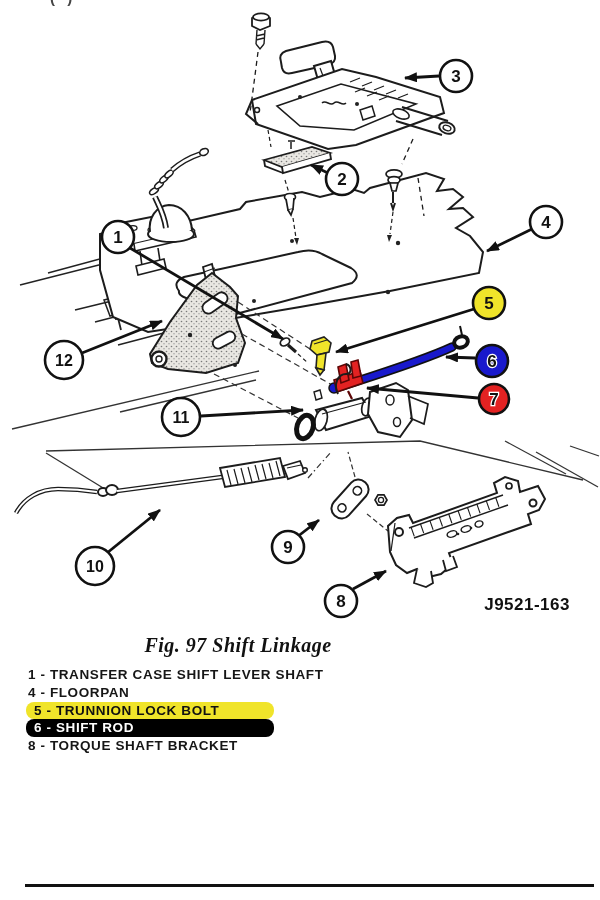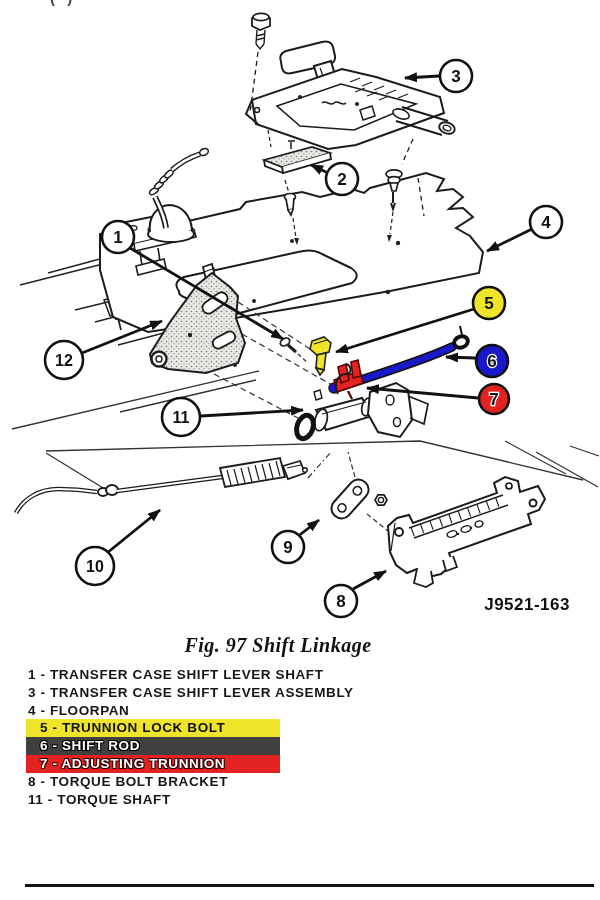--- a/index.html
+++ b/index.html
@@ -2,28 +2,28 @@
 <html><head>
 <meta charset="utf-8">
 <style>
   html,body{margin:0;padding:0;background:#fff;}
   #page{position:relative;width:600px;height:900px;background:#fff;overflow:hidden;
         font-family:"Liberation Sans", sans-serif;color:#111;}
   .top-frag{position:absolute;left:50px;top:0;width:50px;height:6px;overflow:hidden;}
   .top-frag span{position:relative;top:-11px;font:700 15px "Liberation Sans",sans-serif;color:#444;letter-spacing:4px;}
   #diagram{position:absolute;left:0;top:0;}
   .caption{position:absolute;left:0;top:634px;width:476px;text-align:center;
-           font:italic 700 20px "Liberation Serif","Liberation Sans",serif;letter-spacing:.5px;padding-left:40px;}
+           font:italic 700 20px "Liberation Serif","Liberation Sans",serif;letter-spacing:.5px;}
   .legend{position:absolute;left:28px;top:666px;width:560px;}
   .lg-row{font:700 13.5px "Liberation Sans",sans-serif;letter-spacing:.6px;line-height:17.8px;
           white-space:nowrap;color:#161616;}
   .lg-row .sep{white-space:pre;}
-  .hl{width:240px;padding-left:14px;margin-left:-2px;}
+  .hl{width:240px;padding-left:8px;margin-left:-2px;border-radius:8px;}
   .hl-y{background:#f0e42a;color:#111;}
-  .hl-b{background:#404040;color:#fff;text-shadow:-1px -1px 0 #000,1px -1px 0 #000,-1px 1px 0 #000,1px 1px 0 #000;}
+  .hl-b{background:#000000;color:#fff;text-shadow:-1px -1px 0 #000,1px -1px 0 #000,-1px 1px 0 #000,1px 1px 0 #000;}
   .hl-r{background:#e32222;color:#fff;text-shadow:-1px -1px 0 #300,1px -1px 0 #300,-1px 1px 0 #300,1px 1px 0 #300;}
   .divider{position:absolute;left:25px;top:884px;width:569px;height:3px;background:#111;}
   svg text.callout{font:700 17px "Liberation Sans",sans-serif;}
   svg text.callout2{font:700 16px "Liberation Sans",sans-serif;}
   svg text.drawno{font:700 17px "Liberation Sans",sans-serif;letter-spacing:.5px;}
 </style>
 </head>
 <body>
 
 <div id="page">
@@ -343,23 +343,20 @@
         </g>
     </g>
 
     <text class="drawno" x="570" y="610" text-anchor="end" fill="#111">J9521-163</text>
   </svg>
 
   <div class="caption">Fig. 97 Shift Linkage</div>
 
   <div class="legend">
     <div class="lg-row"><span>1</span><span class="sep"> - </span><span>TRANSFER CASE SHIFT LEVER SHAFT</span></div>
-    <div class="lg-row"><span>3</span><span class="sep"> - </span><span>TRANSFER CASE SHIFT LEVER ASSEMBLY</span></div>
     <div class="lg-row"><span>4</span><span class="sep"> - </span><span>FLOORPAN</span></div>
     <div class="lg-row hl hl-y"><span>5</span><span class="sep"> - </span><span>TRUNNION LOCK BOLT</span></div>
     <div class="lg-row hl hl-b"><span>6</span><span class="sep"> - </span><span>SHIFT ROD</span></div>
-    <div class="lg-row hl hl-r"><span>7</span><span class="sep"> - </span><span>ADJUSTING TRUNNION</span></div>
-    <div class="lg-row"><span>8</span><span class="sep"> - </span><span>TORQUE BOLT BRACKET</span></div>
-    <div class="lg-row"><span>11</span><span class="sep"> - </span><span>TORQUE SHAFT</span></div>
+    <div class="lg-row"><span>8</span><span class="sep"> - </span><span>TORQUE SHAFT BRACKET</span></div>
   </div>
 
   <div class="divider"></div>
 </div>
 
 </body></html>

